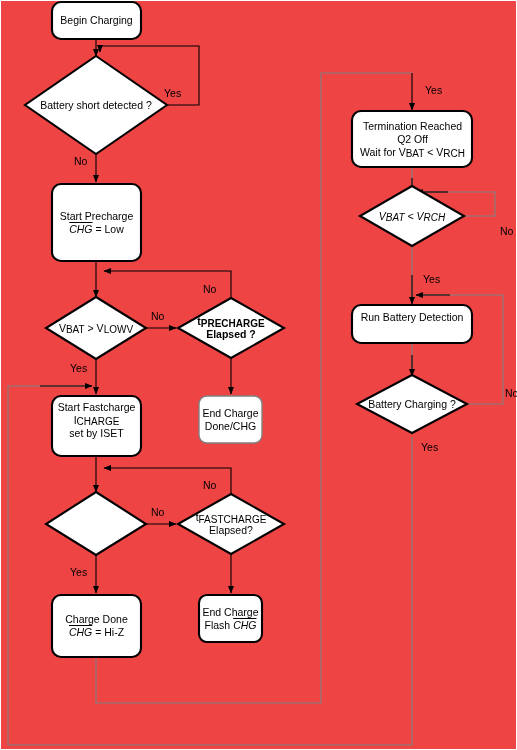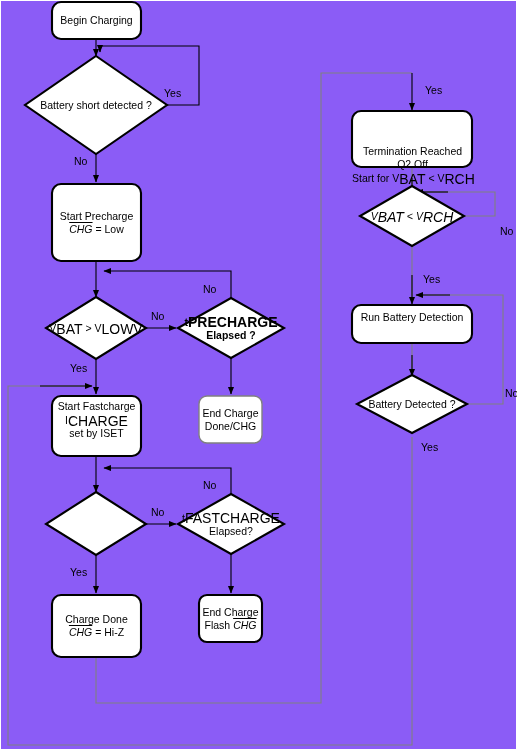--- a/index.html
+++ b/index.html
@@ -1,17 +1,17 @@
 <!DOCTYPE html>
 <html><head>
 <meta charset="utf-8">
 <style>
   html,body{margin:0;padding:0;background:#ffffff;}
   body{font-family:"Liberation Sans","DejaVu Sans",sans-serif;}
-  #canvas{position:relative;width:517px;height:750px;background:#8b5cf6;overflow:hidden;}
+  #canvas{position:relative;width:517px;height:750px;background:#ef4444;overflow:hidden;}
   svg.layer{position:absolute;left:0;top:0;width:517px;height:750px;}
   .nodetext{
     position:absolute;
     text-align:center;
     font-family:"Liberation Sans","DejaVu Sans",sans-serif;
     font-size:10.5px;
     color:#000000;
     line-height:13px;
     white-space:nowrap;
     pointer-events:none;
@@ -21,21 +21,21 @@
   }
   .nodetext > span{display:block;width:100%;}
   .edgelabel{
     position:absolute;
     font-family:"Liberation Sans","DejaVu Sans",sans-serif;
     font-size:10.5px;
     color:#000000;
     white-space:nowrap;
   }
   .ovl{text-decoration:overline;font-style:italic;}
-  sub{font-size:14px;vertical-align:baseline;position:relative;top:1.5px;}
+  sub{font-size:10px;vertical-align:baseline;position:relative;top:1.5px;}
 </style>
 </head>
 <body>
 
 <div id="canvas">
 
   <svg class="layer" viewBox="0 0 517 750" xmlns="http://www.w3.org/2000/svg">
     <defs>
       <marker id="arrowBlack" markerWidth="9" markerHeight="9" refX="7.4" refY="3.2" orient="auto" markerUnits="userSpaceOnUse">
         <path d="M0,0 L8,3.2 L0,6.4 z" fill="#000000"></path>
@@ -184,38 +184,38 @@
     </span>
   </div>
 
   <div class="nodetext" style="left:52px;top:595px;width:89px;height:62px;">
     <span>
       <span>Charge Done</span><br>
       <span class="ovl">CHG</span><span> = Hi-Z</span>
     </span>
   </div>
 
-  <div class="nodetext" style="left:352px;top:111px;width:121px;height:56px;margin-top:26px;">
+  <div class="nodetext" style="left:352px;top:111px;width:121px;height:56px;">
     <span>
       <span>Termination Reached</span><br>
       <span>Q2 Off</span><br>
-      <span>Start for V</span><sub>BAT</sub><span> &lt; V</span><sub>RCH</sub>
+      <span>Wait for V</span><sub>BAT</sub><span> &lt; V</span><sub>RCH</sub>
     </span>
   </div>
 
   <div class="nodetext" style="left:362px;top:203px;width:100px;height:26px;font-style:italic;">
     <span><span>V</span><sub>BAT</sub><span> &lt; V</span><sub>RCH</sub></span>
   </div>
 
   <div class="nodetext" style="left:352px;top:298px;width:120px;height:38px;">
     <span>Run Battery Detection</span>
   </div>
 
   <div class="nodetext" style="left:357px;top:391px;width:110px;height:26px;">
-    <span>Battery Detected ?</span>
+    <span>Battery Charging ?</span>
   </div>
 
   <div class="edgelabel" style="left:164px;top:87px;">Yes</div>
   <div class="edgelabel" style="left:74px;top:155px;">No</div>
   <div class="edgelabel" style="left:151px;top:310px;">No</div>
   <div class="edgelabel" style="left:70px;top:362px;">Yes</div>
   <div class="edgelabel" style="left:203px;top:283px;">No</div>
   <div class="edgelabel" style="left:151px;top:506px;">No</div>
   <div class="edgelabel" style="left:70px;top:566px;">Yes</div>
   <div class="edgelabel" style="left:203px;top:479px;">No</div>

